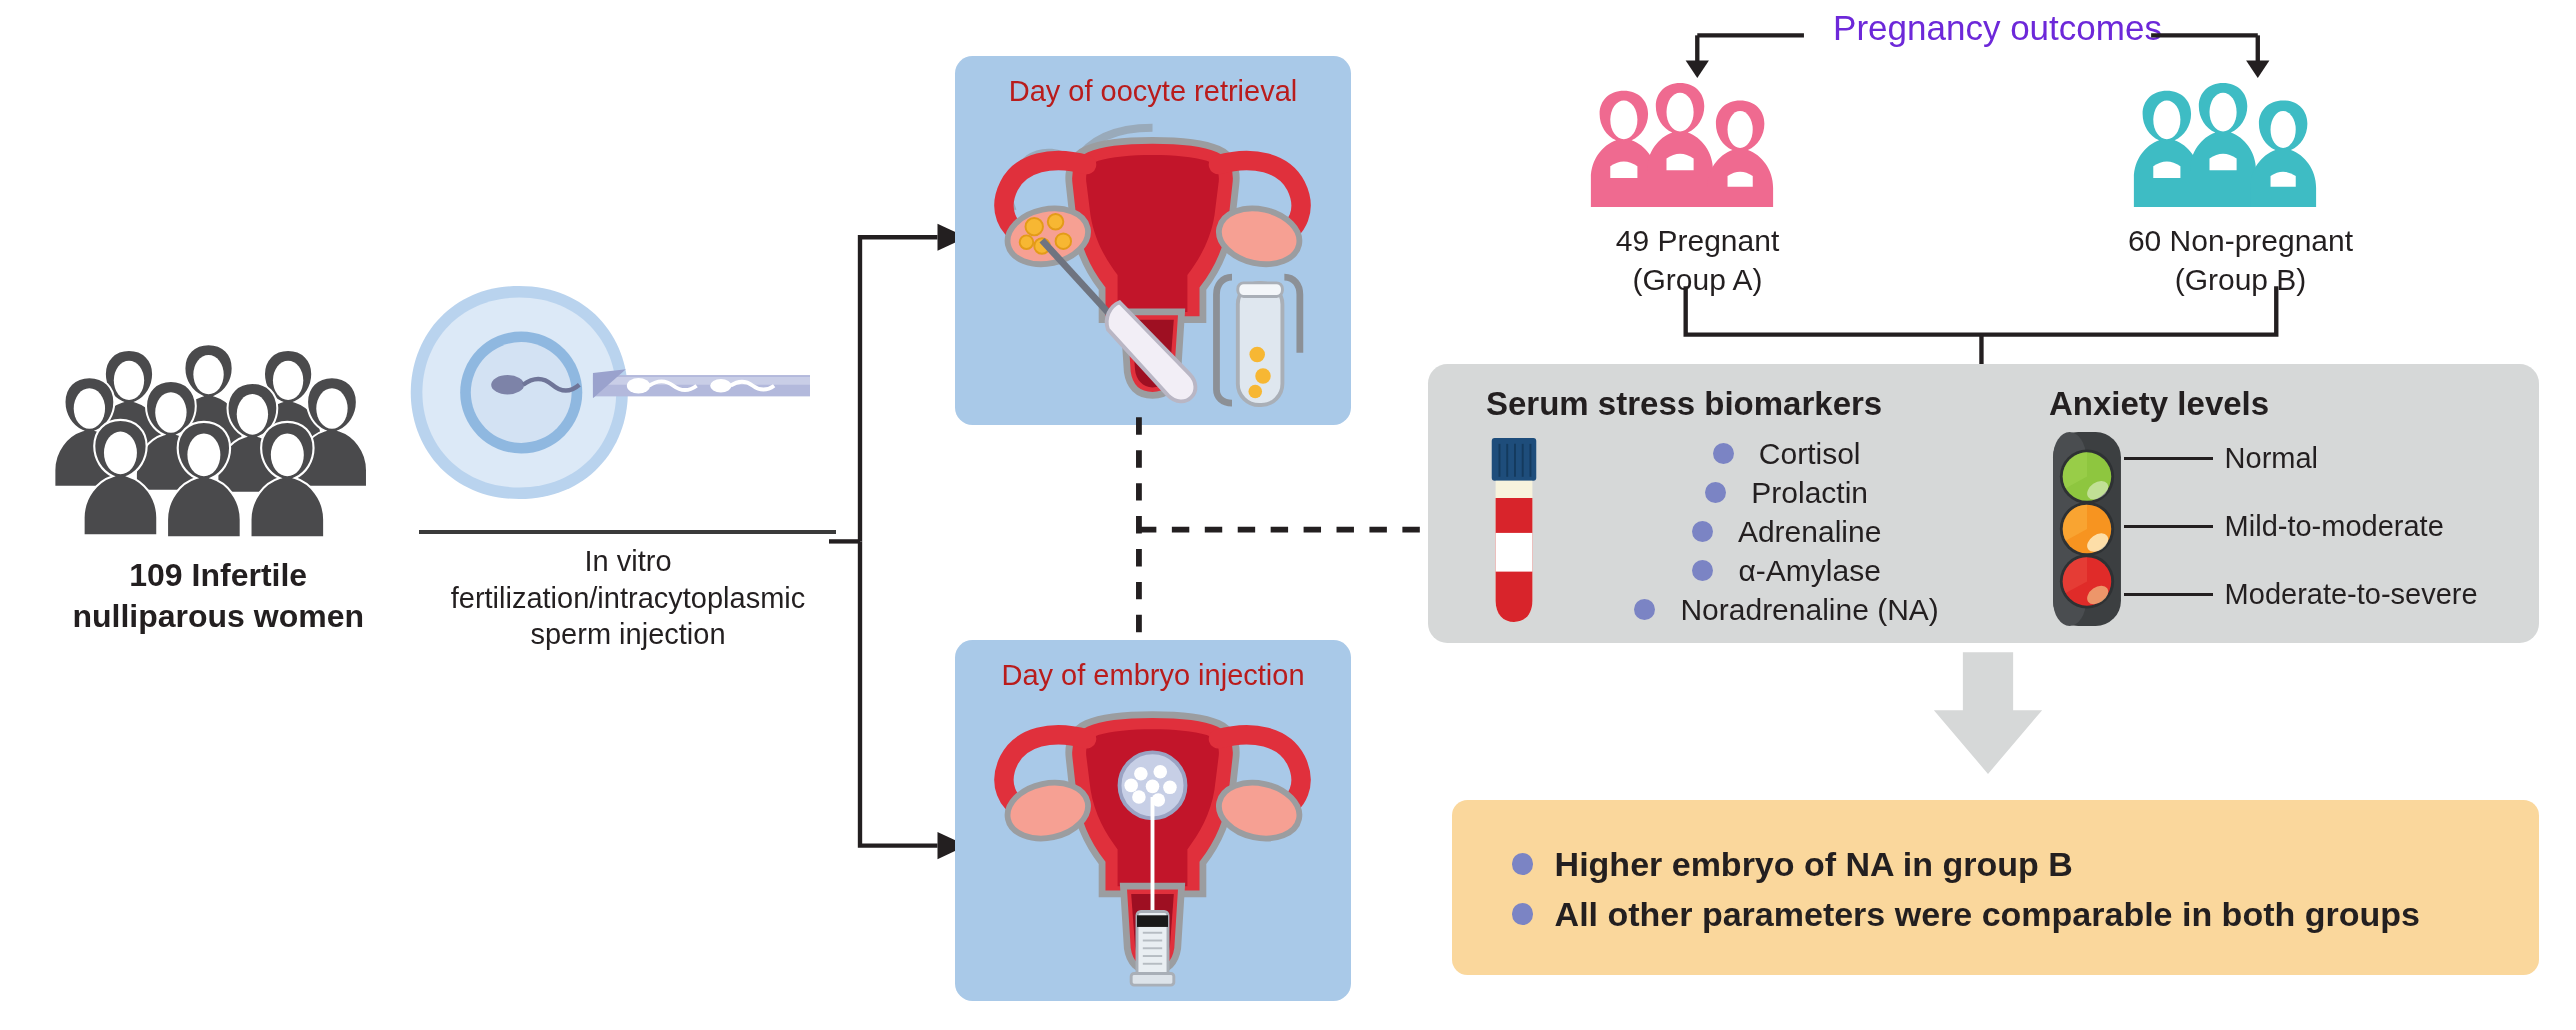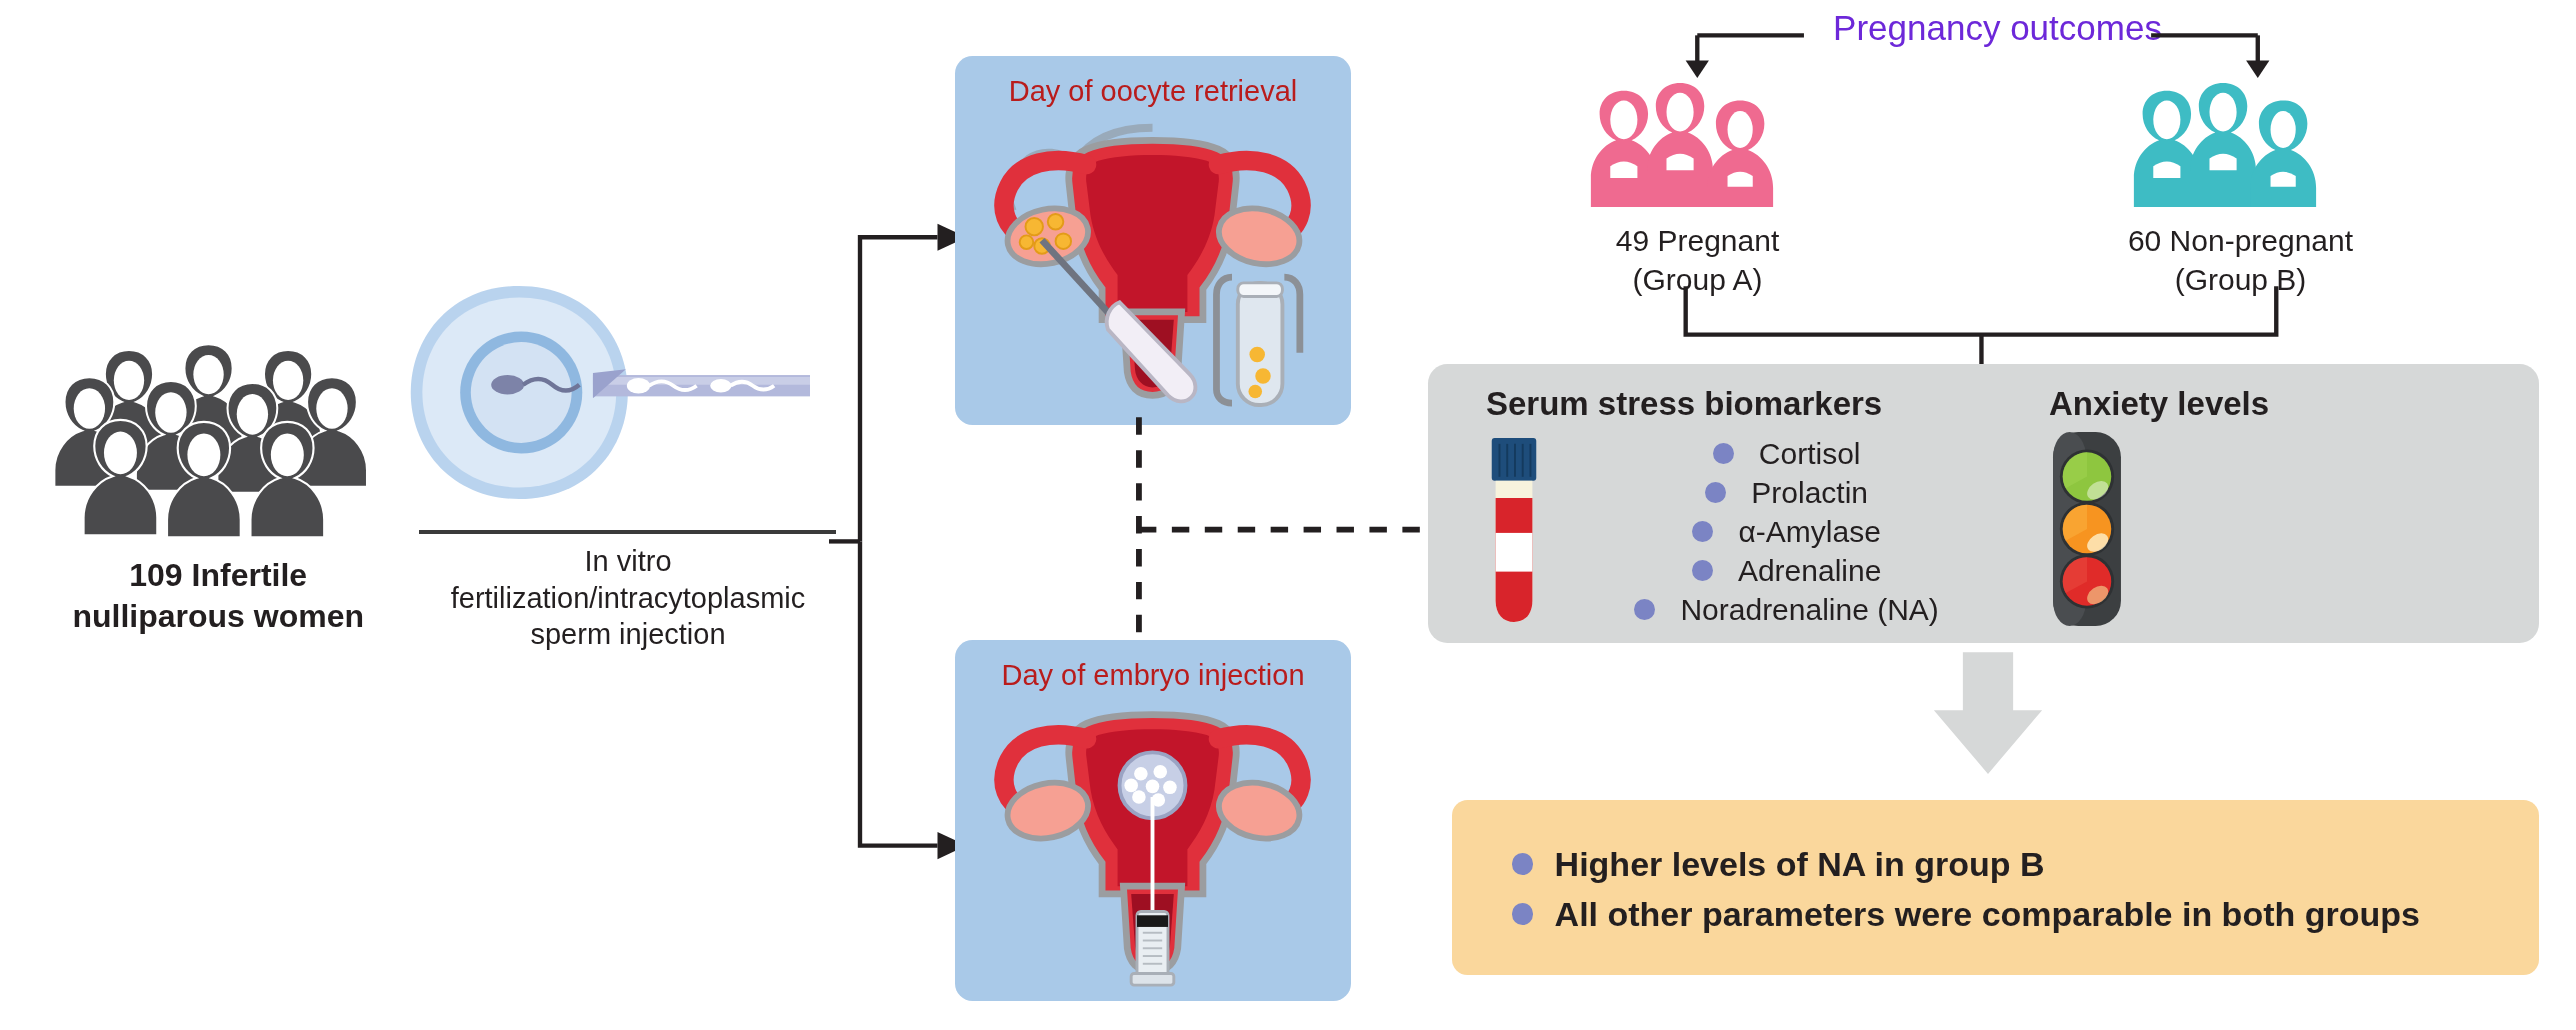--- a/index.html
+++ b/index.html
@@ -420,25 +420,25 @@
       <div class="bio-row">
         <span class="bio-dot"></span>
         <span class="bio-txt">Cortisol</span>
       </div>
       <div class="bio-row">
         <span class="bio-dot"></span>
         <span class="bio-txt">Prolactin</span>
       </div>
       <div class="bio-row">
         <span class="bio-dot"></span>
-        <span class="bio-txt">α-Amylase</span>
+        <span class="bio-txt">Adrenaline</span>
       </div>
       <div class="bio-row">
         <span class="bio-dot"></span>
-        <span class="bio-txt">Adrenaline</span>
+        <span class="bio-txt">α-Amylase</span>
       </div>
       <div class="bio-row">
         <span class="bio-dot"></span>
         <span class="bio-txt">Noradrenaline (NA)</span>
       </div>
     </div>
 
     <div class="box-h nosel" id="anx-h">Anxiety levels</div>
 
     <div id="traffic">
@@ -453,33 +453,47 @@
         <circle cx="39" cy="100" r="25" fill="#f79420"></circle>
         <path d="M39 100 L39 75 A25 25 0 0 0 17 112 Z" fill="#fbb040" opacity="0.55"></path>
         <ellipse cx="50" cy="114" rx="12" ry="8" transform="rotate(-35 50 114)" fill="#fff7d6" opacity="0.75"></ellipse>
         <circle cx="39" cy="154" r="28" fill="#2e3133"></circle>
         <circle cx="39" cy="154" r="25" fill="#e02b29"></circle>
         <path d="M39 154 L39 129 A25 25 0 0 0 17 166 Z" fill="#ea4a40" opacity="0.55"></path>
         <ellipse cx="50" cy="168" rx="12" ry="8" transform="rotate(-35 50 168)" fill="#f0b27a" opacity="0.8"></ellipse>
       </svg>
     </div>
 
+    <div id="anx-legend">
+      <div class="anx-row" style="margin-top:5.8px;">
+        <span class="anx-line" style="width:89px;"></span>
+        <span class="anx-txt">Normal</span>
+      </div>
+      <div class="anx-row" style="margin-top:23px;">
+        <span class="anx-line" style="width:89px;"></span>
+        <span class="anx-txt">Mild-to-moderate</span>
+      </div>
+      <div class="anx-row" style="margin-top:23px;">
+        <span class="anx-line" style="width:89px;"></span>
+        <span class="anx-txt">Moderate-to-severe</span>
+      </div>
+    </div>
   </div>
 
   <div class="abs" id="gray-arrow">
     <svg viewBox="0 0 120 128" width="116" height="124" aria-hidden="true">
       <path d="M34 0 L86 0 L86 60 L116 60 L60 126 L4 60 L34 60 Z" fill="#d6d8d8"></path>
     </svg>
   </div>
 
   <div class="abs" id="conclusion">
     <div id="concl-list">
       <div class="cc-row">
         <span class="cc-dot"></span>
-        <span class="cc-txt">Higher levels of NA in group B</span>
+        <span class="cc-txt">Higher embryo of NA in group B</span>
       </div>
       <div class="cc-row">
         <span class="cc-dot"></span>
         <span class="cc-txt">All other parameters were comparable in both groups</span>
       </div>
     </div>
   </div>
 
 </div>
 

